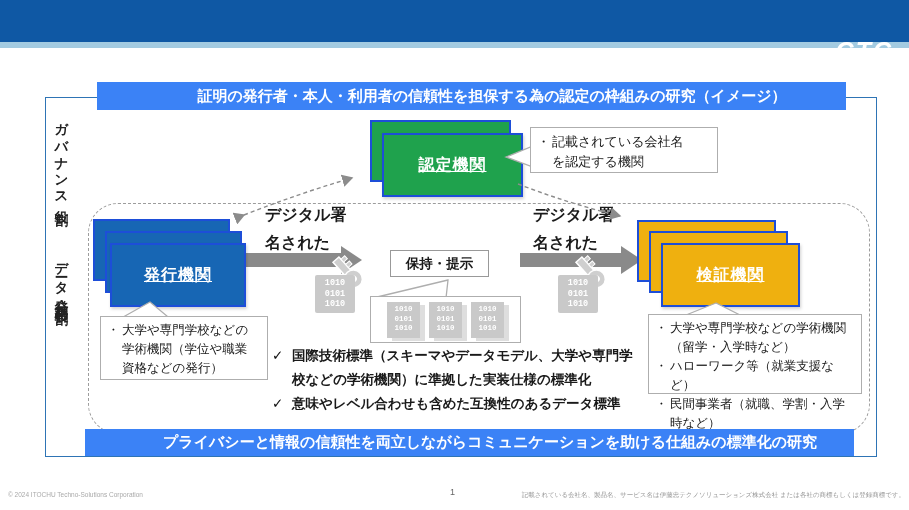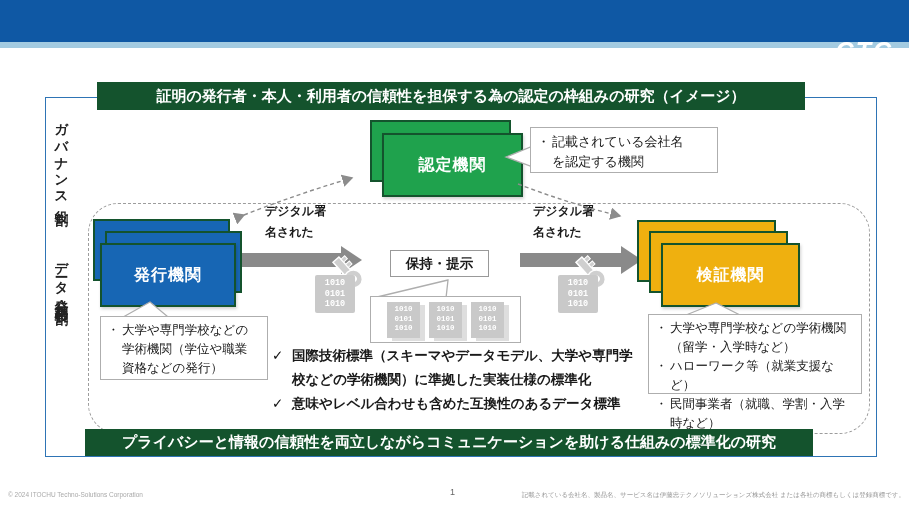--- a/index.html
+++ b/index.html
@@ -9,31 +9,31 @@
   .topbar{position:absolute;left:0;top:0;width:909px;height:42px;background:#0f58a4;z-index:6;}
   .topbar-stripe{position:absolute;left:0;top:42px;width:909px;height:6px;background:#a3cbe1;z-index:6;}
   .logo{position:absolute;right:16px;top:7px;color:#fff;font-size:25px;font-weight:900;
         font-style:italic;letter-spacing:2px;z-index:7;margin-top:30px;}
   
   .outer-frame{position:absolute;left:45px;top:97px;width:830px;height:358px;
                border:1.5px solid #2e74b5;z-index:1;background:#fff;}
   .dashed-region{position:absolute;left:88px;top:203px;width:780px;height:229px;
                  border:1.6px dashed #9c9c9c;border-radius:30px;z-index:1;}
   
-  .banner{position:absolute;background:#14532d;color:#fff;font-weight:bold;z-index:6;
-          display:flex;align-items:center;justify-content:center;text-align:center;}
+  .banner{position:absolute;background:#3b82f6;color:#fff;font-weight:bold;z-index:6;
+          display:flex;align-items:center;justify-content:center;text-align:center;padding-left:41px;}
   .banner-top{left:97px;top:82px;width:708px;height:28px;font-size:15px;}
   .banner-bottom{left:85px;top:429px;width:728px;height:27px;font-size:15px;}
   
   .v-label{position:absolute;writing-mode:vertical-rl;font-size:13.5px;font-weight:600;
            letter-spacing:2px;z-index:2;color:#222;}
   .v-gov{left:52px;top:113px;height:140px;}
   .v-data{left:52px;top:252px;height:190px;}
   
-  .stack-box{position:absolute;border:2px solid #14532d;z-index:3;}
+  .stack-box{position:absolute;border:2px solid #1d4ed8;z-index:3;text-decoration:underline;}
   .stack-front{display:flex;align-items:center;justify-content:center;
                color:#fff;font-size:16px;font-weight:bold;letter-spacing:1px;
                box-shadow:1px 2px 3px rgba(0,0,0,.18);}
   .green{background:#1fa24d;} .blue{background:#1766b4;} .yellow{background:#efb00f;}
   
   .ellipse{position:absolute;left:365px;top:217px;width:156px;height:68px;border-radius:50%;
            background:radial-gradient(ellipse at 50% 30%, #9bce52, #86be37);
            border:3px solid #fff;box-shadow:2px 3px 5px rgba(0,0,0,.3);z-index:3;
            display:flex;justify-content:center;}
   .ellipse-label{color:#fff;font-size:15px;font-weight:bold;margin-top:7px;}
@@ -45,21 +45,21 @@
            font-size:12.5px;line-height:19px;padding:4px 6px;box-sizing:border-box;}
   .co-cert{left:530px;top:127px;width:188px;height:46px;font-size:13px;line-height:20px;}
   .co-issuer{left:100px;top:316px;width:168px;height:64px;}
   .co-holder{left:370px;top:296px;width:151px;height:47px;display:flex;align-items:center;
              justify-content:center;gap:9px;padding:4px;}
   .co-verifier{left:648px;top:314px;width:214px;height:80px;}
   .note-row{display:flex;}
   .note-row .bullet{width:15px;flex:0 0 15px;}
   .preline{white-space:pre-line;}
   
-  .flow-label{position:absolute;font-size:12px;font-weight:600;line-height:21px;z-index:2;
+  .flow-label{position:absolute;font-size:16px;font-weight:600;line-height:28px;z-index:2;
               white-space:pre-line;}
   .fl-left{left:265px;top:201px;} .fl-right{left:533px;top:201px;}
   .fat-arrow{position:absolute;height:28px;z-index:2;}
   .fa-left{left:240px;top:246px;width:122px;} .fa-right{left:520px;top:246px;width:122px;}
   .fat-arrow .shaft{position:absolute;left:0;top:7px;height:14px;right:20px;background:#8a8a8a;}
   .fat-arrow .head{position:absolute;right:0;top:0;width:0;height:0;
                    border-top:14px solid transparent;border-bottom:14px solid transparent;
                    border-left:21px solid #8a8a8a;}
   
   .sig-icon{position:absolute;width:66px;height:62px;z-index:2;}
@@ -123,21 +123,21 @@
   <div class="callout co-cert">
     <div class="note-row">
       <span class="bullet">・</span>
       <span class="preline">記載されている会社名
 を認定する機関</span>
     </div>
   </div>
 
   <div class="stack-box blue" style="left:93px;top:219px;width:133px;height:58px;"></div>
   <div class="stack-box blue" style="left:105px;top:231px;width:133px;height:58px;"></div>
-  <div class="stack-box stack-front blue" style="left:100px;top:243px;width:132px;height:60px;">
+  <div class="stack-box stack-front blue" style="left:110px;top:243px;width:132px;height:60px;">
     <span>発行機関</span>
   </div>
   <div class="callout co-issuer">
     <div class="note-row">
       <span class="bullet">・</span>
       <span class="preline">大学や専門学校などの
 学術機関（学位や職業
 資格などの発行）</span>
     </div>
   </div>

